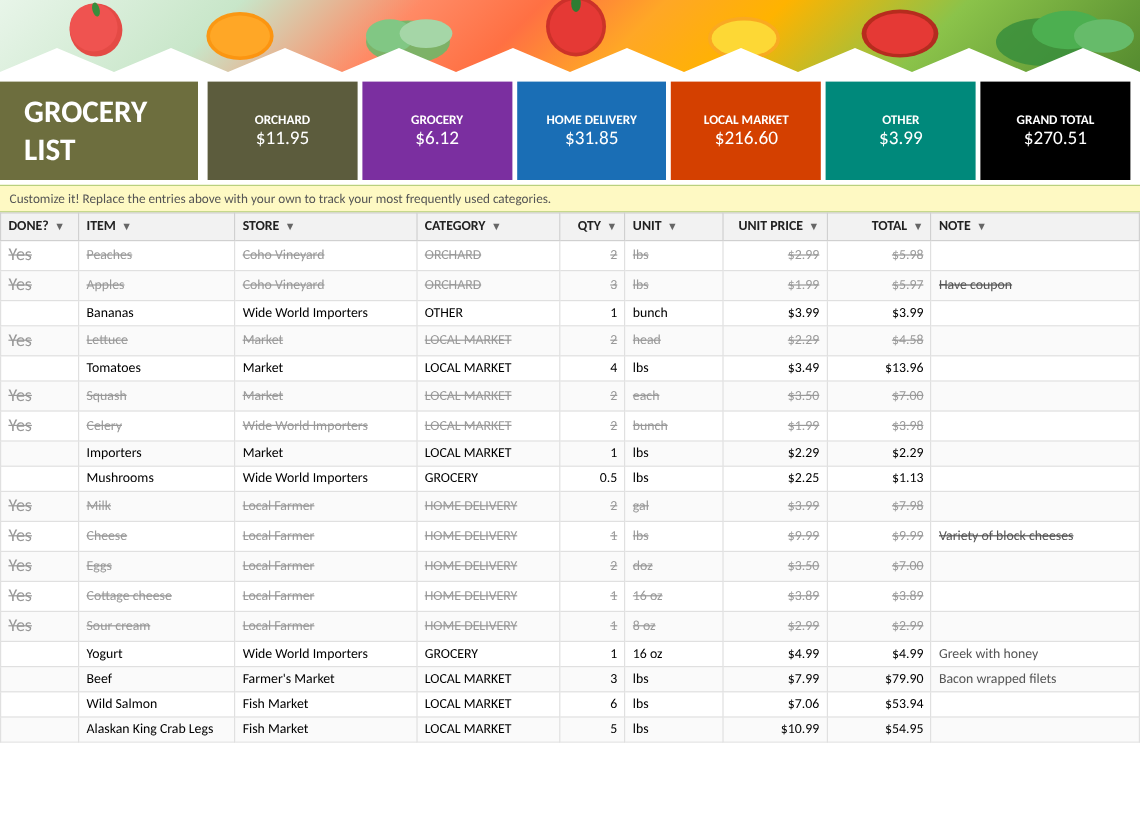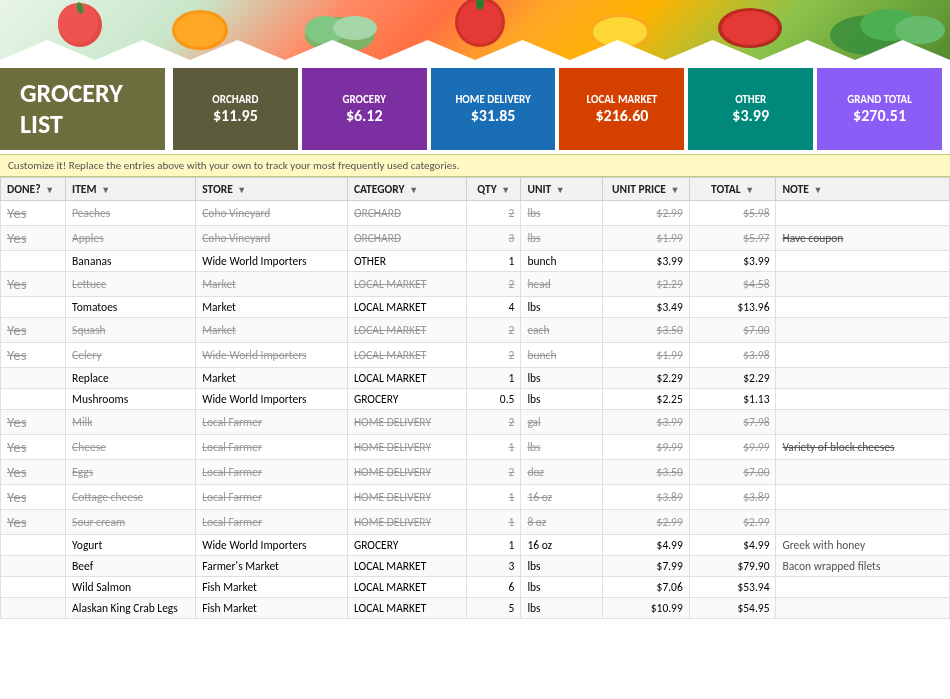--- a/index.html
+++ b/index.html
@@ -54,23 +54,23 @@
       align-items: center;
       justify-content: center;
       padding: 8px 4px;
       min-width: 80px;
     }
     .summary-box.orchard { background: #5c5c3d; color: #fff; }
     .summary-box.grocery { background: #7b2fa0; color: #fff; }
     .summary-box.home-delivery { background: #1a6eb5; color: #fff; }
     .summary-box.local-market { background: #d44000; color: #fff; }
     .summary-box.other { background: #00897b; color: #fff; }
-    .summary-box.grand-total { background: #8b5cf6; color: #fff; }
+    .summary-box.grand-total { background: #000000; color: #fff; }
     .summary-label { font-size: 11px; font-weight: bold; text-align: center; }
-    .summary-value { font-size: 16px; font-weight: bold; text-align: right; }
+    .summary-value { font-size: 16px; font-weight: normal; text-align: right; }
 
     .customize-bar {
       background: #fef9c3;
       color: #555;
       font-size: 11px;
       padding: 4px 8px;
       border-top: 1px solid #b8d080;
       border-bottom: 1px solid #b8d080;
     }
 
@@ -109,21 +109,21 @@
     }
     .strikethrough {
       text-decoration: line-through;
       color: #999;
     }
     .note-text {
       color: #555;
     }
 
     td.qty, td.price, td.total { text-align: right; }
-    th.qty, th.price, th.total { text-align: center; }
+    th.qty, th.price, th.total { text-align: right; }
 
     .col-done { width: 52px; }
     .col-item { width: 120px; }
     .col-store { width: 140px; }
     .col-category { width: 110px; margin-top: 35px; }
     .col-qty { width: 50px; }
     .col-unit { width: 75px; }
     .col-price { width: 80px; }
     .col-total { width: 80px; }
     .col-note { width: 160px; }
@@ -412,21 +412,21 @@
     </td>
     <td class="col-note">
       <span class="note-text strikethrough"></span>
     </td>
   </tr>
       <tr>
     <td class="col-done">
       <span class=""></span>
     </td>
     <td class="col-item">
-      <span class="">Replace</span>
+      <span class="">Importers</span>
     </td>
     <td class="col-store">
       <span class="">Market</span>
     </td>
     <td class="col-category">
       <span class="">LOCAL MARKET</span>
     </td>
     <td class="col-qty qty">
       <span class="">1</span>
     </td>

